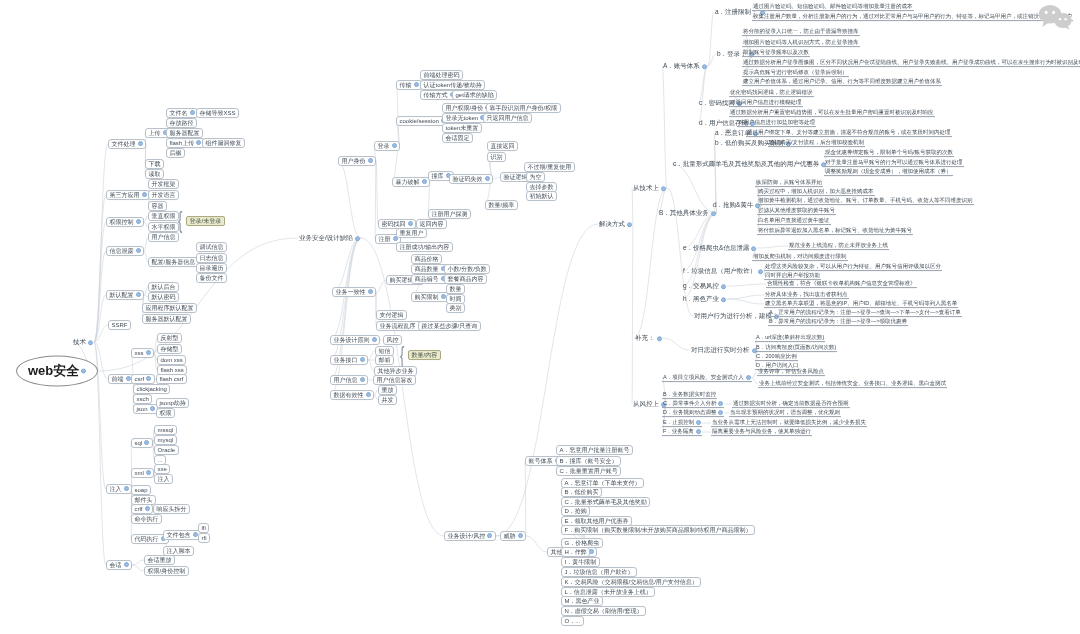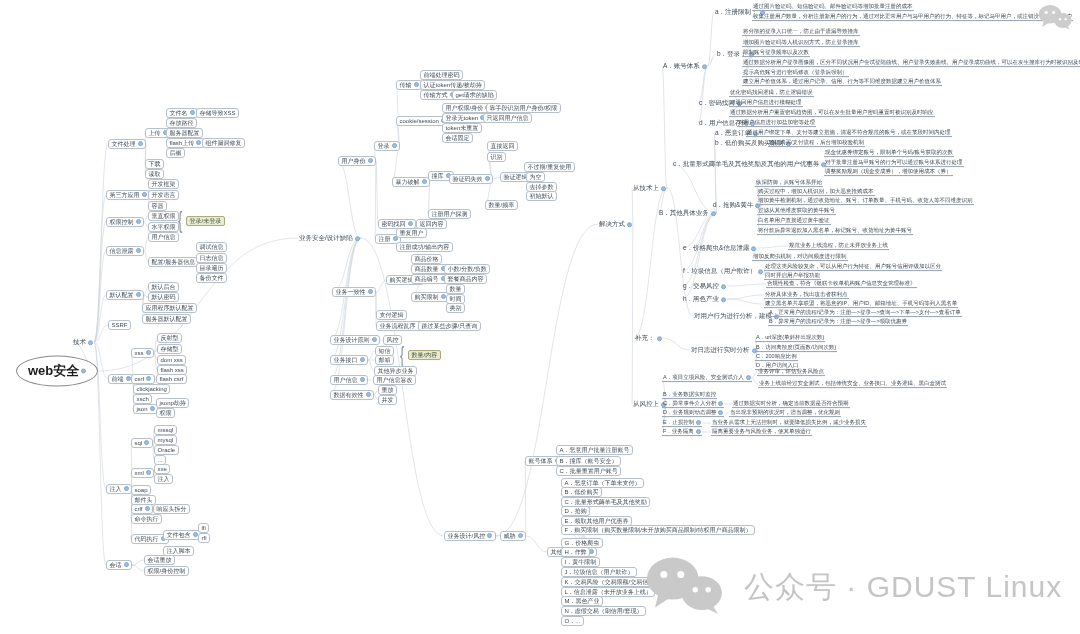--- a/index.html
+++ b/index.html
@@ -252,39 +252,20 @@
       </g>
       <g fill="#fff">
         <circle cx="11.5" cy="11.5" r="2.2"></circle>
           <circle cx="22" cy="11.5" r="2.2"></circle>
         <circle cx="31" cy="21" r="1.7"></circle>
           <circle cx="39" cy="21" r="1.7"></circle>
       </g>
     </svg>
   </div>
 
-  <div class="watermark">
-    <span>
-      <svg width="92" height="58" viewBox="0 0 48 36">
-        <g fill="#c9c9c9">
-          <ellipse cx="17" cy="14" rx="16" ry="13"></ellipse>
-          <path d="M8 24 L6 32 L15 26 Z"></path>
-          <ellipse cx="35" cy="23" rx="12.5" ry="10.5"></ellipse>
-          <path d="M42 31 L45 36 L37 32 Z"></path>
-        </g>
-        <g fill="#fff">
-          <circle cx="11.5" cy="11.5" r="2.2"></circle>
-            <circle cx="22" cy="11.5" r="2.2"></circle>
-          <circle cx="31" cy="21" r="1.7"></circle>
-            <circle cx="39" cy="21" r="1.7"></circle>
-        </g>
-      </svg>
-    </span>
-    <span class="wm-text">公众号 · GDUST Linux</span>
-  </div>
 <div class="node s-r has-kids" style="left: 16px; top: 371px;">web安全</div>
     <div class="node s-p has-kids" style="left: 72px; top: 342px;">技术</div>
     <div class="node s-b has-kids" style="left: 108px; top: 144px;">文件处理</div>
     <div class="node s-b has-kids" style="left: 145px; top: 133px;">上传</div>
     <div class="node s-b has-kids" style="left: 166px; top: 113px;">文件名</div>
     <div class="node s-b" style="left: 196px; top: 113px;">存储导致XSS</div>
     <div class="node s-b" style="left: 166px; top: 123px;">存放路径</div>
     <div class="node s-b" style="left: 166px; top: 133px;">服务器配置</div>
     <div class="node s-b has-kids" style="left: 166px; top: 143px;">flash上传</div>
     <div class="node s-b" style="left: 202px; top: 143px;">组件漏洞修复</div>

